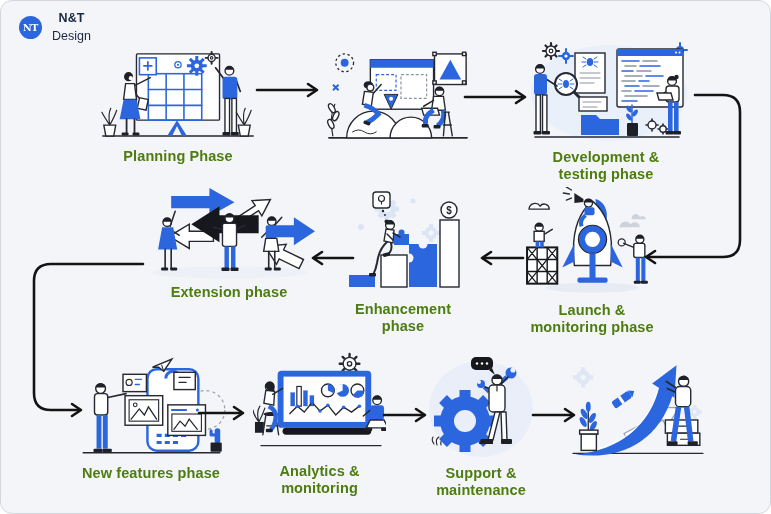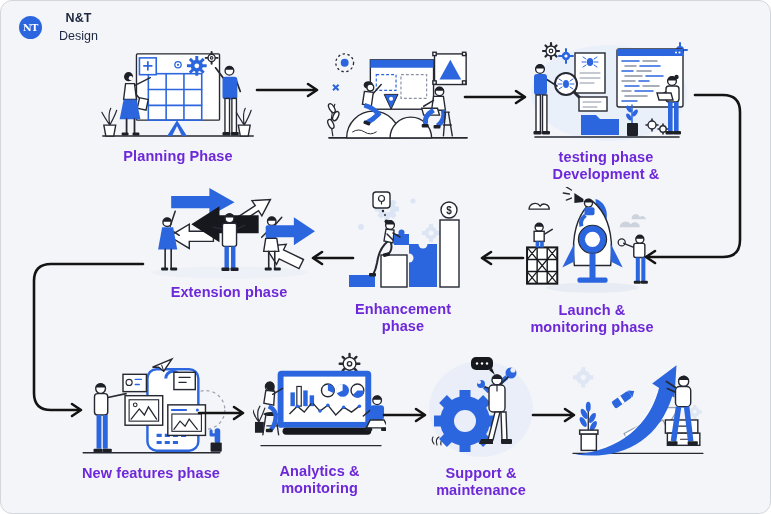--- a/index.html
+++ b/index.html
@@ -1,28 +1,28 @@
 <!DOCTYPE html>
 <html><head>
 <meta charset="utf-8">
 <style>
   html,body{margin:0;padding:0;background:#ffffff;font-family:"Liberation Sans",sans-serif;}
   #canvas{position:relative;width:771px;height:514px;background:#f4f5f8;border:1px solid #d3d6db;
           border-radius:12px;overflow:hidden;box-sizing:border-box;}
   
-  .logo{position:absolute;left:18px;top:10px;display:flex;align-items:center;gap:17px;}
+  .logo{position:absolute;left:18px;top:10px;display:flex;align-items:center;gap:10px;}
   .logo-circle{width:23px;height:23px;border-radius:50%;background:#2c66df;color:#fff;
                display:flex;align-items:center;justify-content:center;
                font-family:"DejaVu Serif",serif;font-weight:bold;font-size:9.5px;letter-spacing:-.5px;}
   .logo-text{font-size:12.5px;color:#1c2742;display:flex;gap:4px;align-items:center;flex-direction:column;}
   .logo-text .b{font-weight:bold;}
   
   .phase{position:absolute;display:flex;flex-direction:column;align-items:center;}
   .phase svg{display:block;width:100%;height:auto;}
-  .phase-label{margin-top:2px;font-weight:bold;font-size:14.5px;line-height:17px;color:#6d28d9;
+  .phase-label{margin-top:2px;font-weight:bold;font-size:14.5px;line-height:17px;color:#4d7c0f;
                text-align:center;letter-spacing:.1px;}
   
   #connectors{position:absolute;left:0;top:0;width:771px;height:514px;pointer-events:none;}
   
   .fb{fill:#2c66df;}
   .fw{fill:#ffffff;stroke:#262932;stroke-width:1.4px;}
   .fd{fill:#1d2027;}
   .sd{stroke:#262932;fill:none;stroke-linecap:round;}
   .sb{stroke:#2c66df;fill:none;stroke-linecap:round;}
   .lt{fill:#eaf0fa;}
@@ -229,22 +229,22 @@
         <path class="sd" stroke-width="1.5" d="M146,50 L140,54"></path>
         <rect class="fw" x="145" y="45" width="13" height="16" rx="3"></rect>
         <polygon class="fw" points="136,52 150,52 152,59 138,59"></polygon>
         <rect class="fb" x="147" y="61" width="4.6" height="31"></rect>
         <rect class="fb" x="153" y="61" width="4.6" height="31"></rect>
         <rect class="fd" x="144.5" y="90" width="8" height="3.5" rx="1"></rect>
         <rect class="fd" x="152" y="90" width="8" height="3.5" rx="1"></rect>
       </g>
     </svg>
     <div class="phase-label">
+      <div>Development &amp;</div>
       <div>testing phase</div>
-      <div>Development &amp;</div>
     </div>
   </div>
 
   <div class="phase" style="left:518px;top:186px;width:146px">
     <svg viewBox="0 0 145 112">
       <ellipse cx="73" cy="100" rx="46" ry="5" fill="#e7ebf3"></ellipse>
       <path class="fw" d="M10,22 a6,6 0 0 1 11,-3 a5,5 0 0 1 9,3 z"></path>
       <path fill="#cdd3dc" d="M100,40 a6,6 0 0 1 11,-3 a5,5 0 0 1 9,3 z M112,32 a4,4 0 0 1 8,-2 a3.5,3.5 0 0 1 6,2 z"></path>
       <g>
         <rect x="8" y="60" width="30" height="36" fill="#fff" stroke="#16181d" stroke-width="2"></rect>

